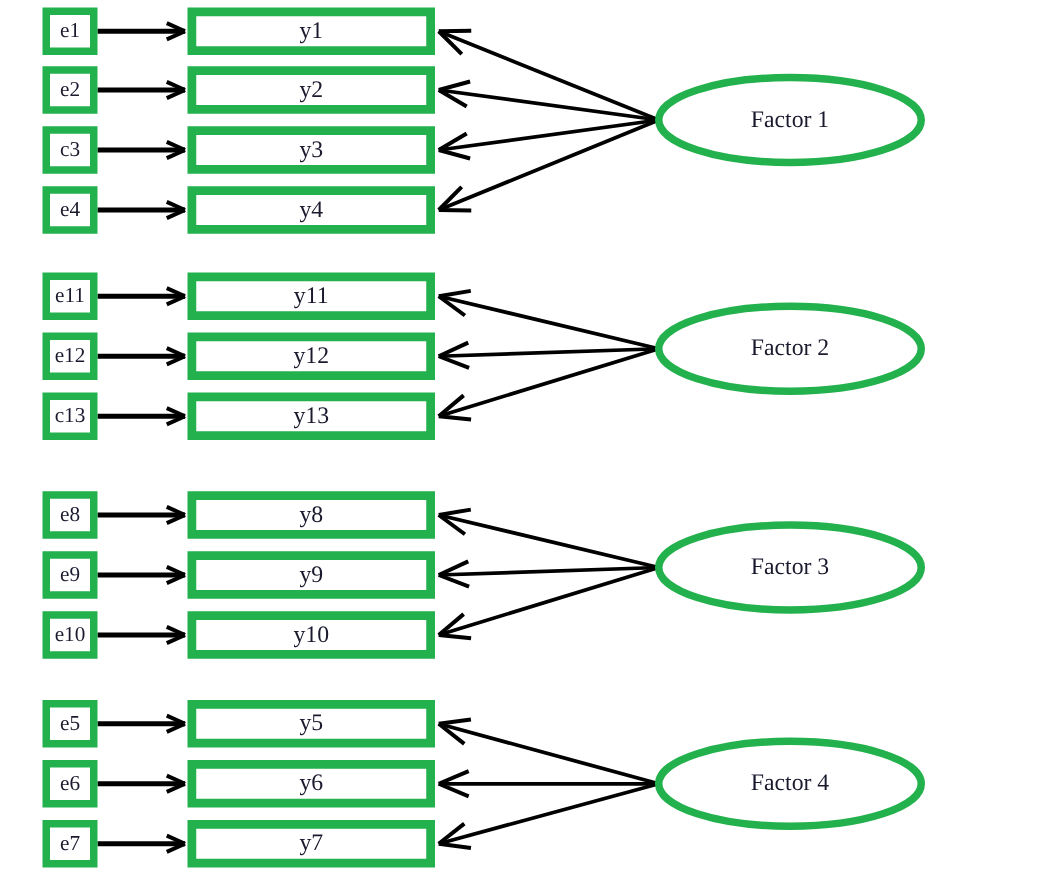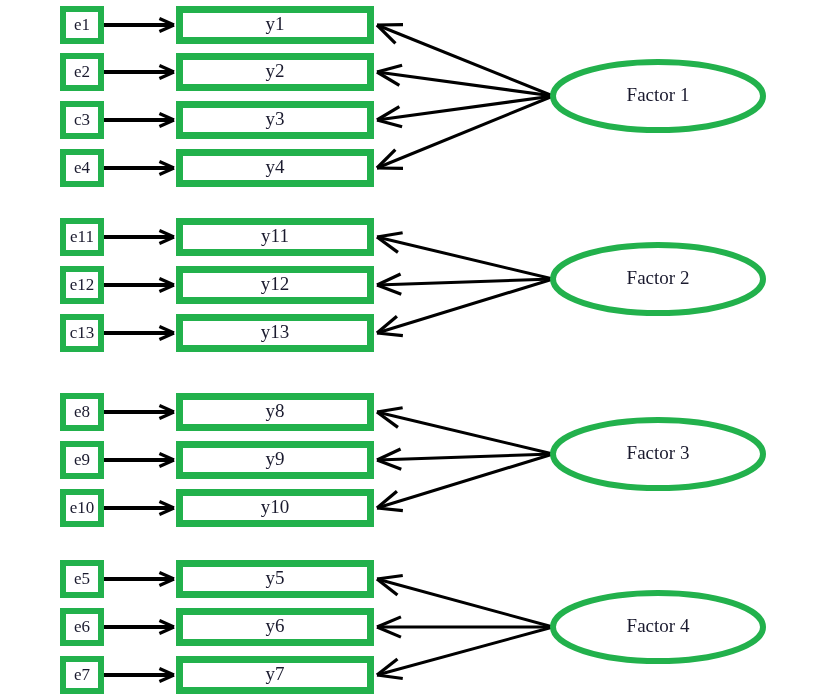--- a/index.html
+++ b/index.html
@@ -12,21 +12,20 @@
     width: 840px;
     height: 700px;
     overflow: hidden;
     font-family: "Liberation Serif", serif;
   }
   #diagram-root {
     position: relative;
     width: 666px;
     height: 700px;
     background: #f97316;
-    margin-left: 26px;
   }
   svg.diagram-canvas {
     display: block;
     width: 840px;
     height: 700px;
   }
   .node-rect {
     fill: #ffffff;
     stroke: #22b14c;
     stroke-width: 7;

